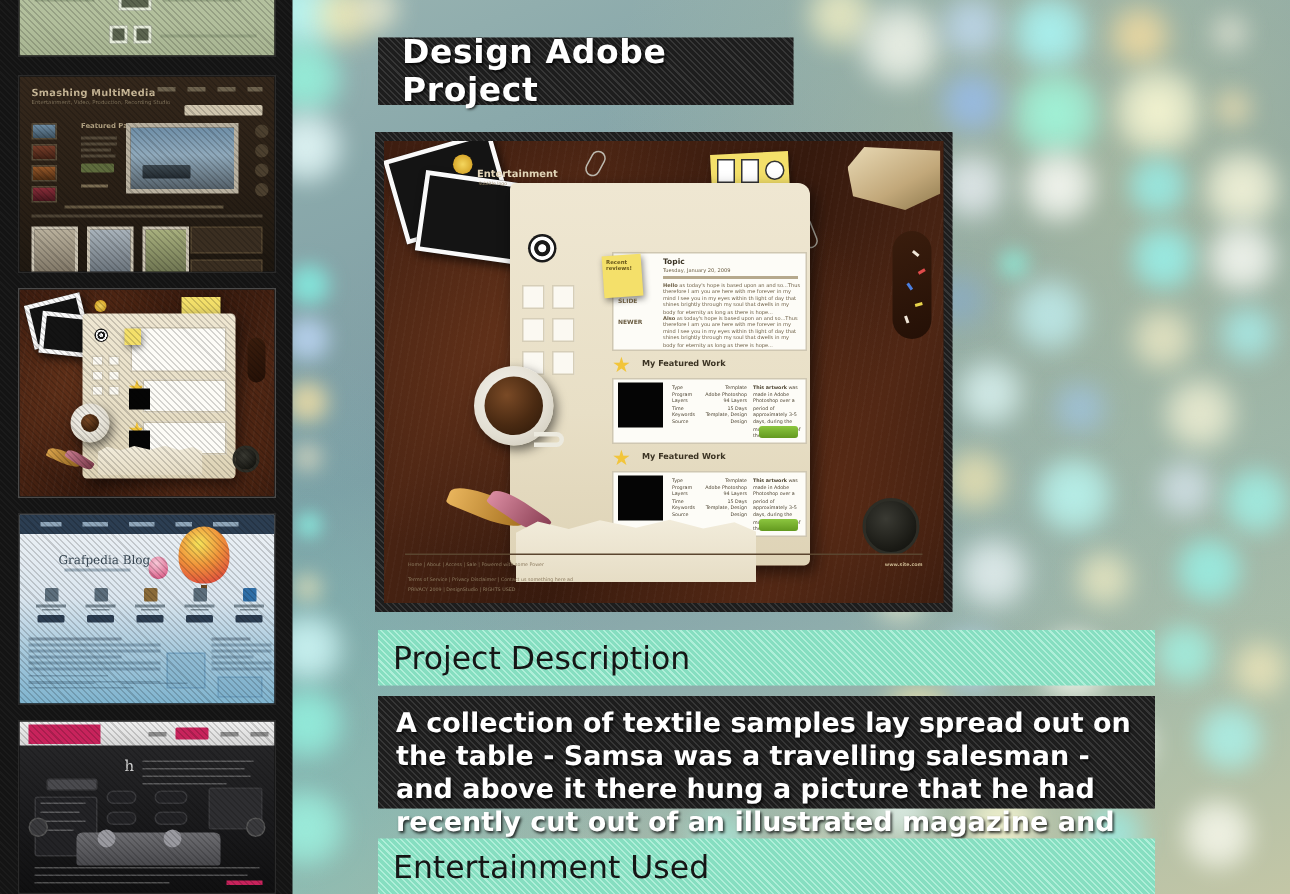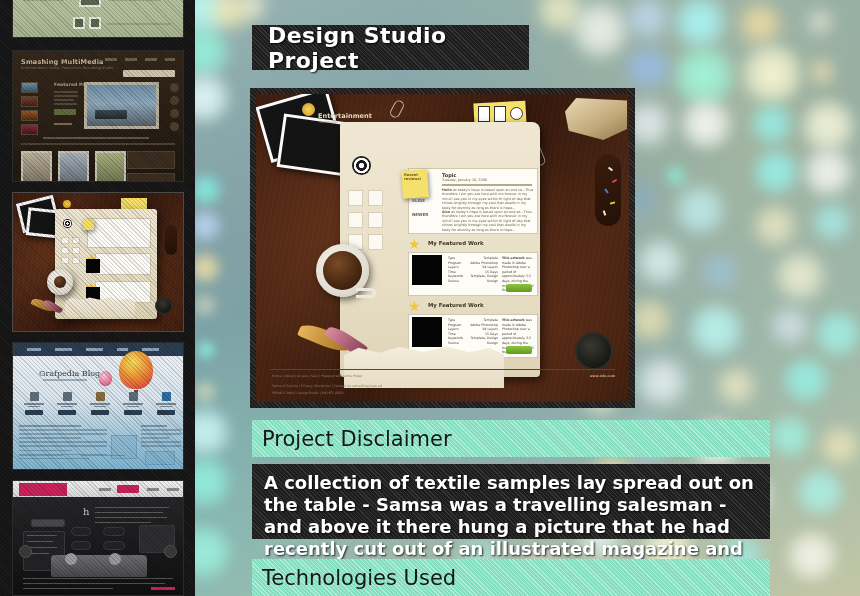--- a/index.html
+++ b/index.html
@@ -554,21 +554,21 @@
         <div class="tb5-line" style="left:10px; bottom:11px; width:142px;"></div>
         <div class="tb5-line" style="left:10px; bottom:6px; width:90px;"></div>
         <div style="position:absolute; right:8px; bottom:5px; width:24px; height:3px; background:#c8235c;"></div>
       </div>
     </div>
 
   </div>
 
   <div id="main">
 
-    <div id="project-title" class="hatch-dark">Design Studio Project</div>
+    <div id="project-title" class="hatch-dark">Design Adobe Project</div>
 
     <div id="image-frame" class="hatch-dark">
       <div class="ds-root">
         <div class="ds-wood"></div>
 
         <div class="ds-polaroid" style="left:6px; top:2px; width:74px; height:58px; transform:rotate(-16deg);"></div>
         <div class="ds-polaroid" style="left:24px; top:24px; width:70px; height:54px; transform:rotate(8deg);"></div>
 
         <div class="ds-clip" style="left:136px; top:6px; width:10px; height:18px; transform:rotate(28deg);"></div>
         <div class="ds-clip" style="right:86px; top:50px; width:10px; height:22px; transform:rotate(-22deg);"></div>
@@ -666,20 +666,20 @@
         <div class="ds-bowl"></div>
 
         <div class="ds-hl" style="left:14px; bottom:32px; right:14px; background:#5a452f; height:1px;"></div>
         <div class="ds-ftxt" style="left:16px; bottom:24px;">Home | About | Access | Sale | Powered with some Power</div>
         <div class="ds-ftxt" style="left:16px; bottom:14px;">Terms of Service | Privacy Disclaimer | Contact us something here ad</div>
         <div class="ds-ftxt" style="left:16px; bottom:7px;">PRIVACY 2009 | DesignStudio | RIGHTS USED</div>
         <div class="ds-ftxt" style="right:14px; bottom:24px; color:#c9b68f; font-weight:bold;">www.site.com</div>
       </div>
     </div>
 
-    <div id="desc-header" class="hatch-mint">Project Disclaimer</div>
+    <div id="desc-header" class="hatch-mint">Project Description</div>
 
     <div id="desc-body" class="hatch-dark">A collection of textile samples lay spread out on the table - Samsa was a travelling salesman - and above it there hung a picture that he had recently cut out of an illustrated magazine and housed in a nice, gilded frame.</div>
 
-    <div id="tech-header" class="hatch-mint">Technologies Used</div>
+    <div id="tech-header" class="hatch-mint">Entertainment Used</div>
 
   </div>
 </div>
 
 </body></html>

